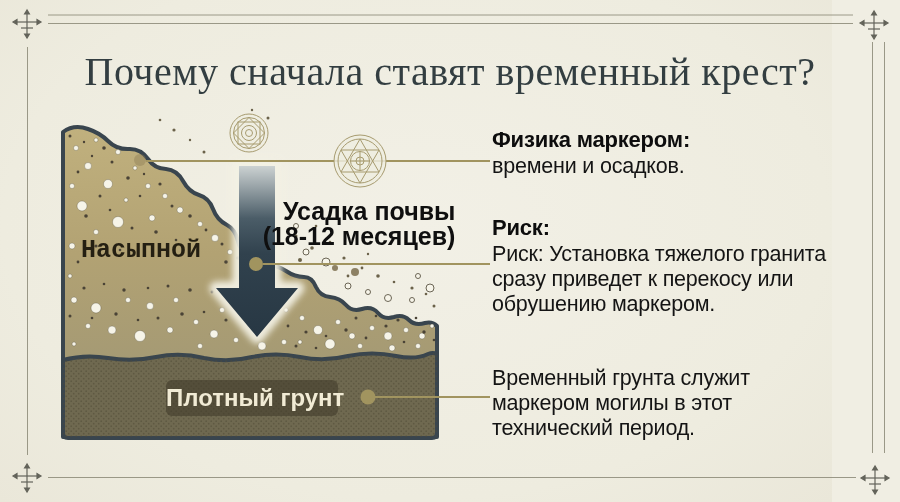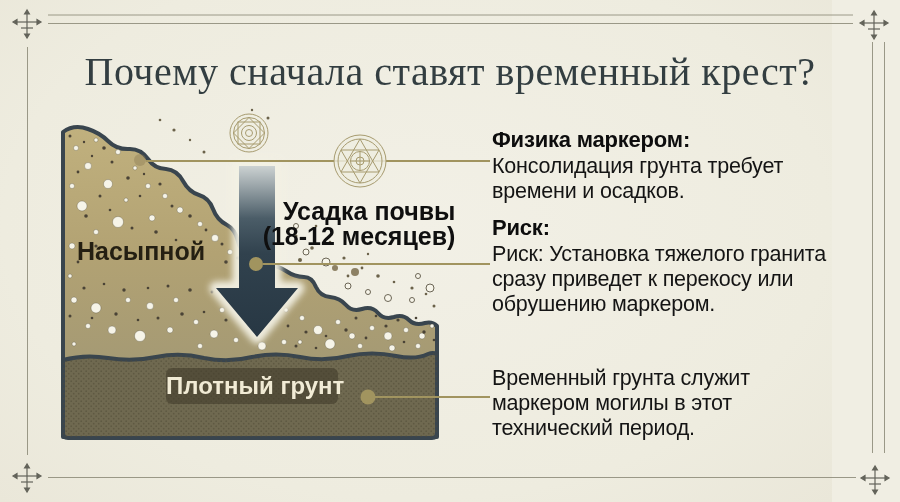--- a/index.html
+++ b/index.html
@@ -17,24 +17,24 @@
     position:absolute;left:0;top:48px;width:900px;z-index:3;
     text-align:center;
     font-family:"Liberation Serif", serif;
     font-size:40px;font-weight:500;color:#333e41;letter-spacing:0.5px;
     white-space:nowrap;
   }
   .soil-label{
     position:absolute;z-index:3;text-align:center;white-space:nowrap;
     font-weight:700;color:#241f12;
   }
-  .label-fill{left:141px;top:237px;transform:translateX(-50%);font-size:25px;line-height:28px;}
+  .label-fill{left:141px;top:237px;transform:translateX(-50%);font-size:25px;line-height:28px;font-family:Liberation Mono, monospace;}
   .label-shrink{left:359px;top:199px;transform:translateX(-50%);font-size:25px;line-height:25px;color:#0f0f0f;text-align:right;}
   .label-dense{
-    position:absolute;z-index:3;left:166px;top:368px;width:172px;height:36px;
+    position:absolute;z-index:3;left:166px;top:380px;width:172px;height:36px;
     background:rgba(62,57,40,0.55);border-radius:6px;
     text-align:center;line-height:36px;font-size:24px;font-weight:700;color:#f1ebd5;
     white-space:nowrap;
   }
   .ann{
     position:absolute;left:492px;width:390px;z-index:3;color:#141414;
   }
   .ann-heading{font-size:22px;font-weight:700;line-height:26px;letter-spacing:-0.2px;color:#0d0d0d;margin-bottom:1px;white-space:nowrap;}
   .ann-line{font-size:21.5px;line-height:25.2px;letter-spacing:-0.2px;white-space:nowrap;}
   .ann1{top:127px;}
@@ -315,21 +315,20 @@
     <div>Насыпной</div>
   </div>
   <div class="soil-label label-shrink">
     <div>Усадка почвы</div>
     <div>(18-12 месяцев)</div>
   </div>
   <div class="label-dense">Плотный грунт</div>
 
   <div class="ann ann1">
     <div class="ann-heading">Физика маркером:</div>
-    <div class="ann-line">Консолидация грунта требует</div>
     <div class="ann-line">времени и осадков.</div>
   </div>
   <div class="ann ann2">
     <div class="ann-heading">Риск:</div>
     <div class="ann-line">Риск: Установка тяжелого гранита</div>
     <div class="ann-line">сразу приведет к перекосу или</div>
     <div class="ann-line">обрушению маркером.</div>
   </div>
   <div class="ann ann3">
     <div class="ann-line">Временный грунта служит</div>

